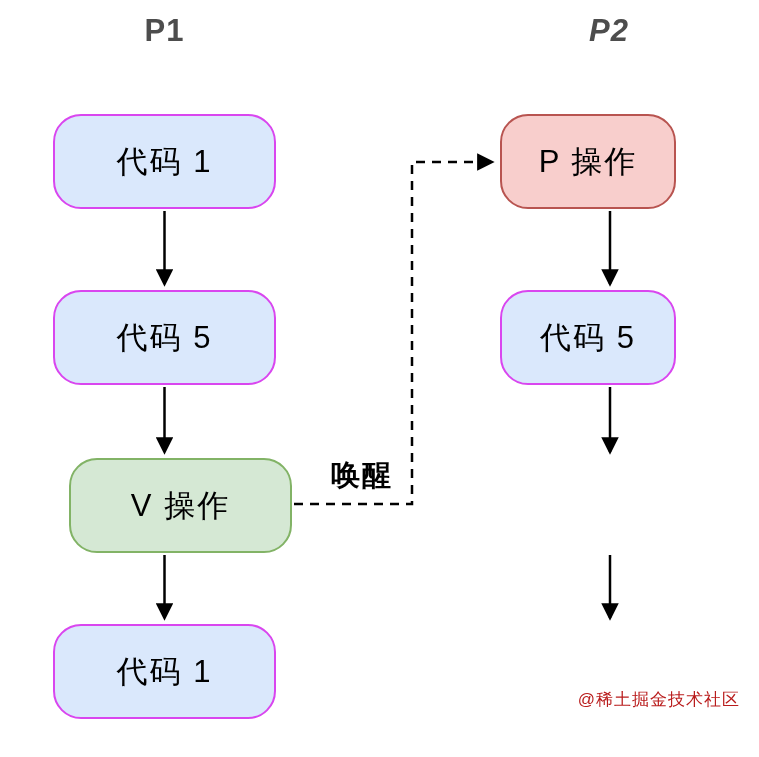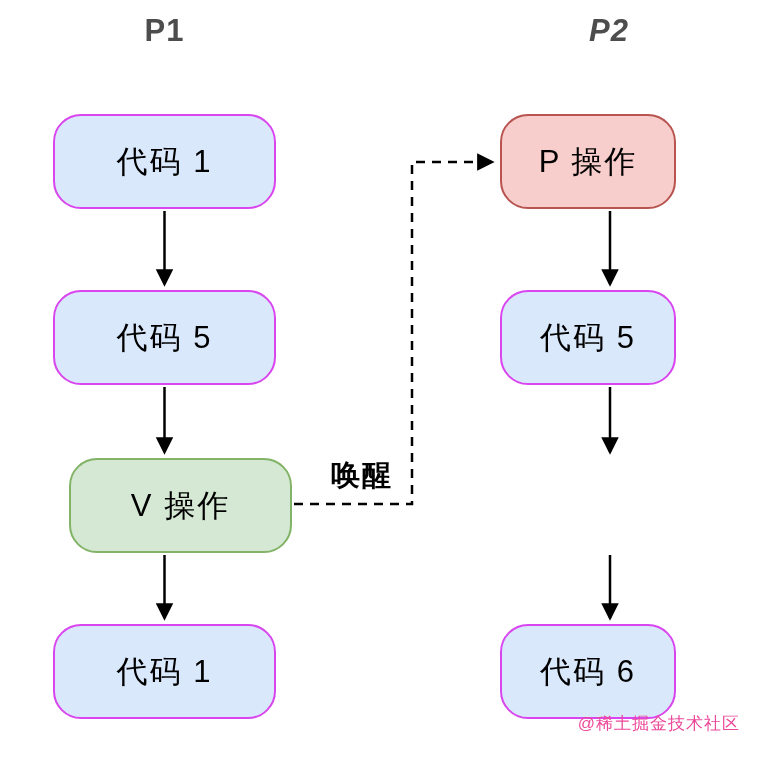--- a/index.html
+++ b/index.html
@@ -64,23 +64,23 @@
     width: 80px;
     text-align: center;
     font-size: 29px;
     font-weight: 700;
     color: #000000;
     letter-spacing: 2px;
   }
   #watermark {
     position: absolute;
     right: 19px;
-    top: 712px;
+    top: 688px;
     font-size: 17px;
-    color: #ec4899;
+    color: #b91c1c;
     letter-spacing: 1px;
   }
 </style>
 </head>
 <body>
 
 <div id="canvas">
 
   <div class="col-title" id="title-p1">P1</div>
 
@@ -104,19 +104,18 @@
     <path d="M 278 504 L 412 504 L 412 162 L 492 162" fill="none" stroke="#000" stroke-width="2.5" stroke-dasharray="9 7" marker-end="url(#arrowhead)"></path>
   </svg>
 
   <div class="node col-left row-1">代码 1</div>
   <div class="node col-left row-2">代码 5</div>
   <div class="node green col-left row-3">V 操作</div>
   <div class="node col-left row-4">代码 1</div>
 
   <div class="node red col-right row-1">P 操作</div>
   <div class="node col-right row-2">代码 5</div>
-  <div class="node col-right row-4">代码 6</div>
 
   <div id="wake-label">唤醒</div>
 
   <div id="watermark">@稀土掘金技术社区</div>
 
 </div>
 
 </body></html>

